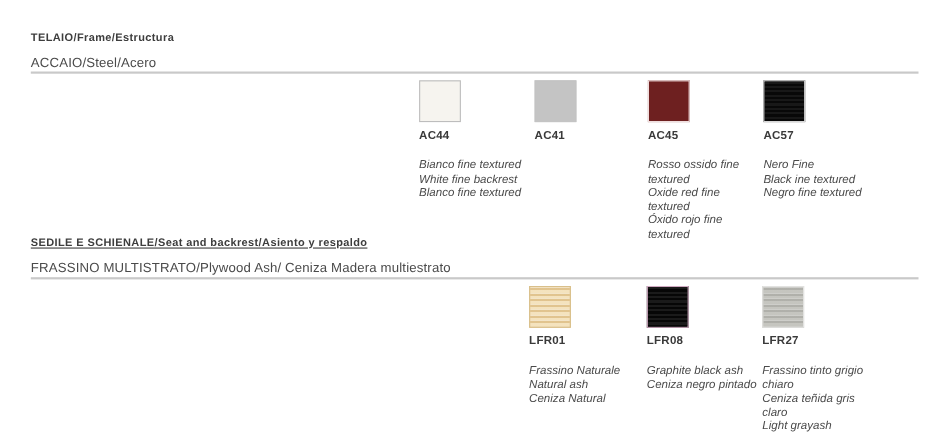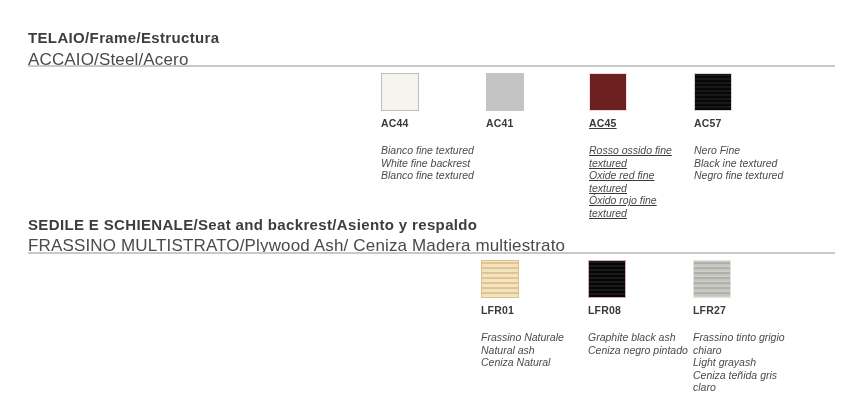--- a/index.html
+++ b/index.html
@@ -19,29 +19,29 @@
   .page {
     position: absolute;
     left: 0; top: 0;
     width: 844px;
     height: 400px;
   }
 
   
   .section-title {
     position: absolute;
-    font-size: 15px;
+    font-size: 10px;
     font-weight: bold;
     letter-spacing: 0.35px;
     color: #3d3d3d;
     white-space: nowrap;
   }
   .section-sub {
     position: absolute;
-    font-size: 17px;
+    font-size: 12px;
     font-weight: normal;
     letter-spacing: 0.15px;
     color: #4a4a4a;
     white-space: nowrap;
   }
   .rule {
     position: absolute;
     height: 2px;
     background: #c9c9c9;
   }
@@ -97,21 +97,21 @@
       <div>White fine backrest</div>
       <div>Blanco fine textured</div>
     </div>
   </div>
 
   <div class="swatch-group" style="left:486px; top:73px; width:100px;">
     <div class="swatch" style="background:#c4c4c4; border:1px solid #c4c4c4;"></div>
     <div class="sw-code">AC41</div>
   </div>
 
-  <div class="swatch-group" style="left:589px; top:73px; width:100px;text-decoration:underline;">
+  <div class="swatch-group" style="left:589px; top:73px; width:100px;">
     <div class="swatch" style="background:#6e2020; border:1px solid #f0dede;"></div>
     <div class="sw-code">AC45</div>
     <div class="sw-desc">
       <div>Rosso ossido fine textured</div>
       <div>Oxide red fine textured</div>
       <div>Óxido rojo fine textured</div>
     </div>
   </div>
 
   <div class="swatch-group" style="left:694px; top:73px; width:110px;">
@@ -119,21 +119,21 @@
       <div class="grain" style="background:repeating-linear-gradient(180deg,#181818 0px,#181818 2px,#080808 2px,#080808 4px);"></div>
     </div>
     <div class="sw-code">AC57</div>
     <div class="sw-desc">
       <div>Nero Fine</div>
       <div>Black ine textured</div>
       <div>Negro fine textured</div>
     </div>
   </div>
 
-  <div class="section-title" style="left:28px; top:216px;">SEDILE E SCHIENALE/Seat and backrest/Asiento y respaldo</div>
+  <div class="section-title" style="left:28px; top:216px;text-decoration:underline;">SEDILE E SCHIENALE/Seat and backrest/Asiento y respaldo</div>
 
   <div class="section-sub" style="left:28px; top:236px;">FRASSINO MULTISTRATO/Plywood Ash/ Ceniza Madera multiestrato</div>
 
   <div class="rule" style="left:28px; top:252px; width:807px;"></div>
 
   <div class="swatch-group" style="left:481px; top:260px; width:100px;">
     <div class="swatch" style="background:#e9cf9b; border:1px solid #d9bf8a;">
       <div class="grain" style="background:repeating-linear-gradient(180deg,rgba(255,255,255,0.45) 0px,rgba(255,255,255,0.45) 1px,rgba(210,175,120,0.35) 1px,rgba(210,175,120,0.35) 3px,rgba(255,246,225,0.5) 3px,rgba(255,246,225,0.5) 5px);"></div>
     </div>
     <div class="sw-code">LFR01</div>
@@ -155,18 +155,18 @@
     </div>
   </div>
 
   <div class="swatch-group" style="left:693px; top:260px; width:108px;">
     <div class="swatch" style="background:#b9b9b3; border:1px solid #e2e2e0;">
       <div class="grain" style="background:repeating-linear-gradient(180deg,rgba(255,255,255,0.30) 0px,rgba(255,255,255,0.30) 1px,rgba(150,150,145,0.25) 1px,rgba(150,150,145,0.25) 3px,rgba(225,225,220,0.3) 3px,rgba(225,225,220,0.3) 5px);"></div>
     </div>
     <div class="sw-code">LFR27</div>
     <div class="sw-desc">
       <div>Frassino tinto grigio chiaro</div>
+      <div>Ceniza teñida gris claro</div>
       <div>Light grayash</div>
-      <div>Ceniza teñida gris claro</div>
     </div>
   </div>
 
 </div>
 
 </body></html>

